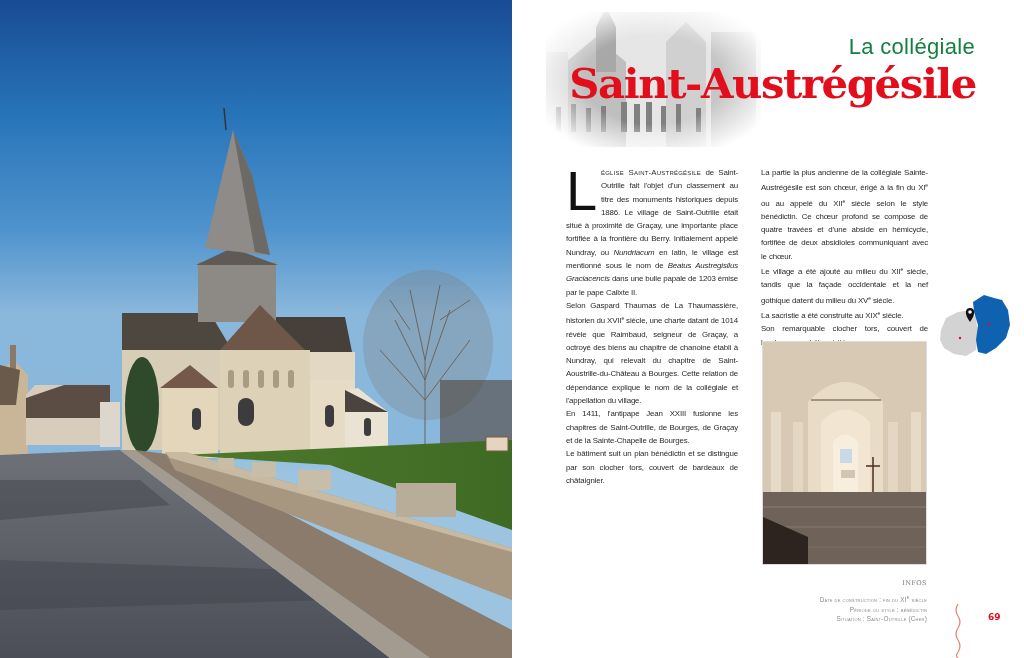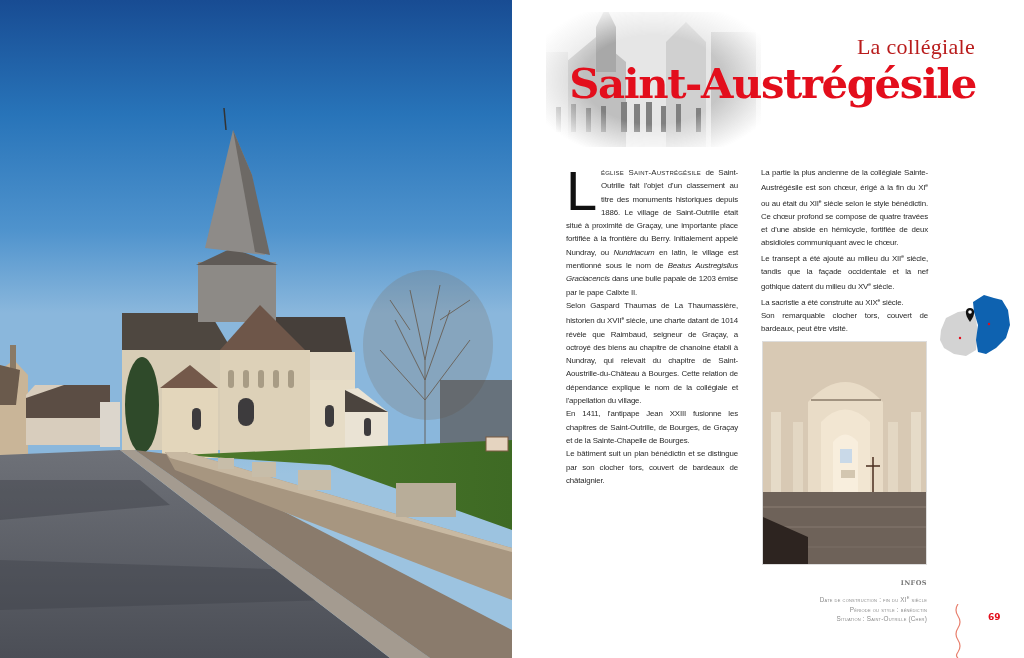--- a/index.html
+++ b/index.html
@@ -18,22 +18,22 @@
 
   .archive-photo {
     position: absolute; left: 546px; top: 12px; width: 215px; height: 135px;
     -webkit-mask-image: radial-gradient(ellipse 60% 60% at 50% 50%, #000 55%, transparent 100%);
             mask-image: radial-gradient(ellipse 60% 60% at 50% 50%, #000 55%, transparent 100%);
     opacity: .85;
   }
 
   .title-sub {
     position: absolute; left: 760px; top: 34px; width: 215px; text-align: right;
-    font-family: Liberation Serif, serif; font-weight: 300; font-size: 22px;
-    color: #b91c1c; letter-spacing: .3px;
+    font-family: Liberation Sans, sans-serif; font-weight: 300; font-size: 22px;
+    color: #15803d; letter-spacing: .3px;
   }
   .title-main {
     position: absolute; left: 556px; top: 64px; width: 420px; text-align: right;
     font-family: "DejaVu Serif", serif; font-weight: 700; font-size: 41px;
     color: #e30e1c; letter-spacing: -1.4px; line-height: 1; white-space: nowrap;
     transform: scaleX(1.02); transform-origin: right;
   }
 
   .col {
     position: absolute; top: 166px;
@@ -57,21 +57,21 @@
   .interior-photo {
     position: absolute; left: 762px; top: 341px; width: 165px; height: 224px;
     background: #1e1a18; overflow: hidden; border: 1px solid #ddd;
   }
 
   .infos {
     position: absolute; left: 770px; top: 579px; width: 157px; text-align: right;
     color: #8a8a8a; font-size: 6.4px; line-height: 9.8px; letter-spacing: .2px;
   }
   .infos-title {
-    font-family: "DejaVu Serif", serif; font-weight: 700; font-size: 6.6px; color: #777;
+    font-family: "DejaVu Serif", serif; font-weight: 400; font-size: 6.6px; color: #777;
     letter-spacing: .4px; margin-bottom: 4px; margin-right: 0;
   }
   .infos-line { font-variant: small-caps; }
 
   .wavy { position: absolute; left: 952px; top: 604px; width: 12px; height: 54px; }
   .page-number {
     position: absolute; left: 988px; top: 612px; font-size: 9px; font-weight: 700;
     color: #e30e1c; font-family: "DejaVu Sans", sans-serif;
   }
 </style>
@@ -196,22 +196,22 @@
 <div class="col col-1">
   <p>
     <span class="drop-cap">L</span><span class="small-caps">église Saint-Austrégésile</span><span> de Saint-Outrille fait l'objet d'un classement au titre des monuments historiques depuis 1886. Le village de Saint-Outrille était situé à proximité de Graçay, une importante place fortifiée à la frontière du Berry. Initialement appelé Nundray, ou </span><em>Nundriacum</em><span> en latin, le village est mentionné sous le nom de </span><em>Beatus Austregisilus Graciacencis</em><span> dans une bulle papale de 1203 émise par le pape Calixte II.</span>
   </p>
   <p><span>Selon Gaspard Thaumas de La Thaumassière, historien du XVII</span><sup>e</sup><span> siècle, une charte datant de 1014 révèle que Raimbaud, seigneur de Graçay, a octroyé des biens au chapitre de chanoine établi à Nundray, qui relevait du chapitre de Saint-Aoustrille-du-Château à Bourges. Cette relation de dépendance explique le nom de la collégiale et l'appellation du village.</span></p>
   <p>En 1411, l'antipape Jean XXIII fusionne les chapitres de Saint-Outrille, de Bourges, de Graçay et de la Sainte-Chapelle de Bourges.</p>
   <p>Le bâtiment suit un plan bénédictin et se distingue par son clocher tors, couvert de bardeaux de châtaignier.</p>
 </div>
 
 <div class="col col-2">
-  <p><span>La partie la plus ancienne de la collégiale Sainte-Austrégésile est son chœur, érigé à la fin du XI</span><sup>e</sup><span> ou au était du XII</span><sup>e</sup><span> siècle selon le style bénédictin. Ce chœur profond se compose de quatre travées et d'une abside en hémicycle, fortifiée de deux absidioles communiquant avec le chœur.</span></p>
-  <p><span>Le transept a été ajouté au milieu du XII</span><sup>e</sup><span> siècle, tandis que la façade occidentale et la nef gothique datent du milieu du XV</span><sup>e</sup><span> siècle.</span></p>
+  <p><span>La partie la plus ancienne de la collégiale Sainte-Austrégésile est son chœur, érigé à la fin du XI</span><sup>e</sup><span> ou au appelé du XII</span><sup>e</sup><span> siècle selon le style bénédictin. Ce chœur profond se compose de quatre travées et d'une abside en hémicycle, fortifiée de deux absidioles communiquant avec le chœur.</span></p>
+  <p><span>Le village a été ajouté au milieu du XII</span><sup>e</sup><span> siècle, tandis que la façade occidentale et la nef gothique datent du milieu du XV</span><sup>e</sup><span> siècle.</span></p>
   <p><span>La sacristie a été construite au XIX</span><sup>e</sup><span> siècle.</span></p>
   <p>Son remarquable clocher tors, couvert de bardeaux, peut être visité.</p>
 </div>
 
 <svg class="map" viewBox="0 0 80 70">
   <path d="M5,40 L10,28 L22,22 L35,20 L40,28 L42,45 L40,60 L30,66 L18,64 L8,58 L4,50 Z" fill="#d3d3d3"></path>
   <path d="M37,12 L48,5 L58,8 L66,10 L72,20 L74,35 L70,48 L60,58 L50,64 L42,62 L40,50 L42,35 L38,22 Z" fill="#0e62b0"></path>
   <circle cx="24" cy="48" r="1.2" fill="#e30e1c"></circle>
   <circle cx="53" cy="34" r="1.2" fill="#e30e1c"></circle>
   <g>

